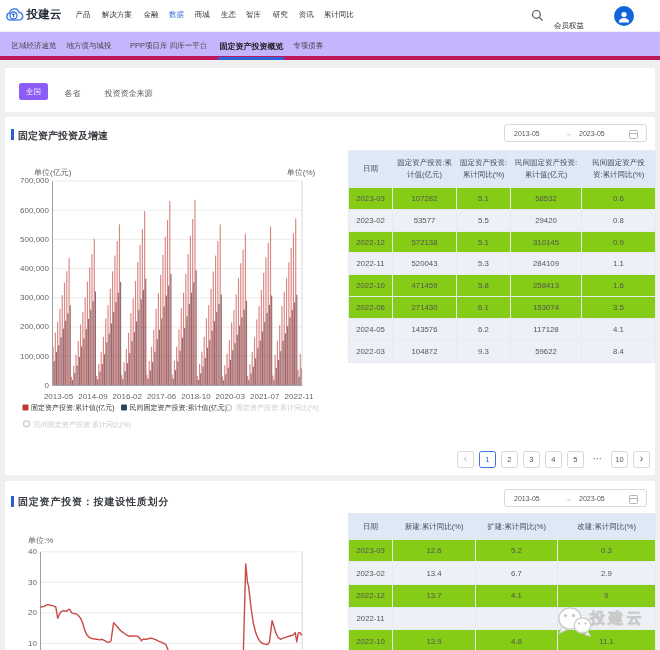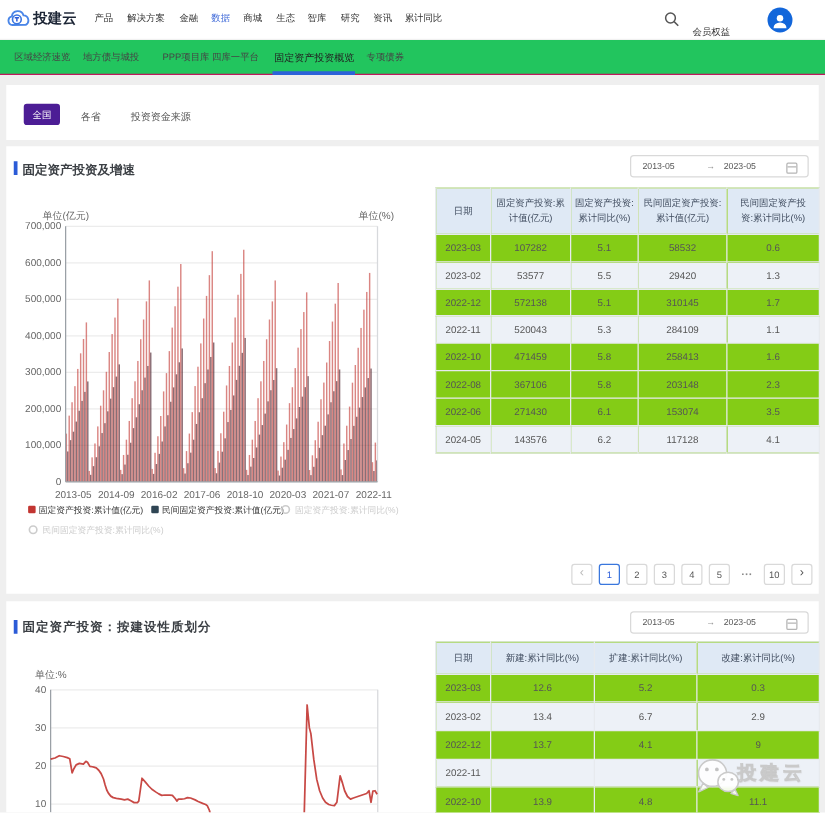--- a/index.html
+++ b/index.html
@@ -7,27 +7,27 @@
 -webkit-font-smoothing:antialiased}
 .card{position:absolute;left:5px;width:650px;background:#fff}
 
 #hdr{position:absolute;left:0;top:0;width:660px;height:32px;background:#fff;border-bottom:1px solid #f1f1f1}
 .m{position:absolute;top:10px;font-size:7.5px;color:#333;white-space:nowrap}
 .m.blue{color:#3d68d8}
 #logotext{position:absolute;left:26.5px;top:7px;font-size:11.5px;font-weight:bold;color:#1d2636;letter-spacing:.2px}
 #vip{position:absolute;left:554px;top:21px;font-size:7.5px;color:#333}
 #avatar{position:absolute;left:614px;top:6px;width:20px;height:20px;border-radius:50%;background:#1266da}
 
-#nav2{position:absolute;left:0;top:32px;width:660px;height:28px;background:#22c55e;border-bottom:1px solid #be185d}
+#nav2{position:absolute;left:0;top:32px;width:660px;height:28px;background:#c4b5fd;border-bottom:4px solid #be185d}
 .n{position:absolute;top:9px;font-size:7.5px;color:#454545;white-space:nowrap}
-.n.act{font-size:8px;color:#222;font-weight:normal;top:8.5px}
+.n.act{font-size:8px;color:#222;font-weight:bold;top:8.5px}
 #underline{position:absolute;left:218.2px;top:25px;width:65.4px;height:2.6px;background:#2e62d9}
 
 #card1{top:68px;height:44px}
-#btn-qg{position:absolute;left:19px;top:83px;width:29px;height:17px;background:#4c1d95;border-radius:2.5px;
+#btn-qg{position:absolute;left:19px;top:83px;width:29px;height:17px;background:#8b5cf6;border-radius:2.5px;
 color:#fff;font-size:7.5px;text-align:center;line-height:17px}
 .tab{position:absolute;top:87.5px;font-size:8px;color:#555}
 
 #card2{top:117px;height:358px}
 #card3{top:481px;height:169px}
 .tbar{position:absolute;left:11.4px;width:2.6px;height:10.5px;background:#2b5bd7}
 .stitle{position:absolute;left:18px;font-size:10px;font-weight:600;color:#3c4045;white-space:nowrap}
 
 .dp{position:absolute;left:504px;width:143px;height:18px;border:1px solid #d9d9d9;border-radius:3px;background:#fff;font-size:7px;color:#555}
 .dp span{position:absolute;top:5px}
@@ -394,63 +394,63 @@
         <td>107282</td>
         <td>5.1</td>
         <td>58532</td>
         <td>0.6</td>
       </tr>
 <tr class="alt">
         <td>2023-02</td>
         <td>53577</td>
         <td>5.5</td>
         <td>29420</td>
-        <td>1.3</td>
+        <td>0.8</td>
       </tr>
 <tr>
         <td>2022-12</td>
         <td>572138</td>
         <td>5.1</td>
         <td>310145</td>
-        <td>1.7</td>
+        <td>0.9</td>
       </tr>
 <tr class="alt">
         <td>2022-11</td>
         <td>520043</td>
         <td>5.3</td>
         <td>284109</td>
         <td>1.1</td>
       </tr>
 <tr>
         <td>2022-10</td>
         <td>471459</td>
         <td>5.8</td>
         <td>258413</td>
         <td>1.6</td>
       </tr>
 <tr>
-        <td>2022-08</td>
-        <td>367106</td>
-        <td>5.8</td>
-        <td>203148</td>
-        <td>2.3</td>
-      </tr>
-<tr>
         <td>2022-06</td>
         <td>271430</td>
         <td>6.1</td>
         <td>153074</td>
         <td>3.5</td>
       </tr>
 <tr class="alt">
         <td>2024-05</td>
         <td>143576</td>
         <td>6.2</td>
         <td>117128</td>
         <td>4.1</td>
+      </tr>
+<tr class="alt">
+        <td>2022-03</td>
+        <td>104872</td>
+        <td>9.3</td>
+        <td>59622</td>
+        <td>8.4</td>
       </tr>
 </tbody>
   </table>
 
 <div class="pg pgl" style="left:456.7px">‹</div>
 <div class="pg pga" style="left:478.7px">1</div>
 <div class="pg" style="left:500.7px">2</div>
 <div class="pg" style="left:522.7px">3</div>
 <div class="pg" style="left:544.7px">4</div>
 <div class="pg" style="left:566.7px">5</div>

